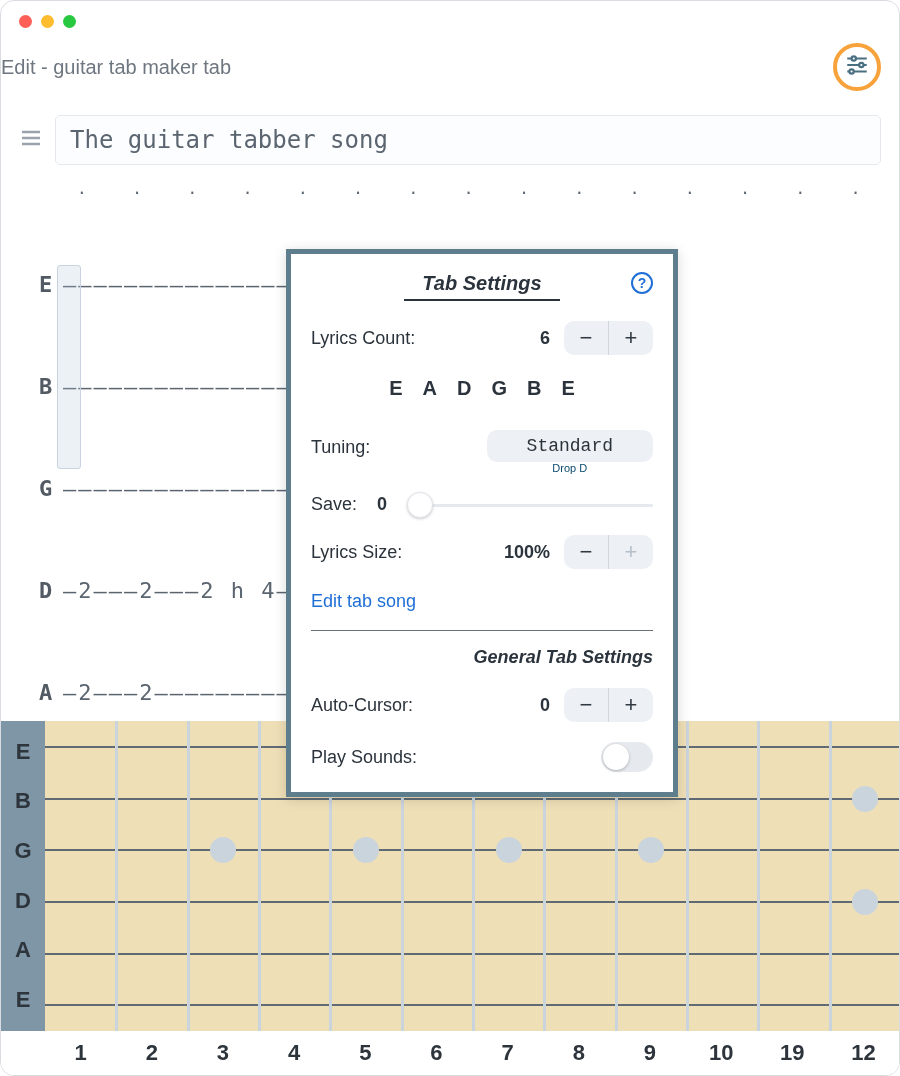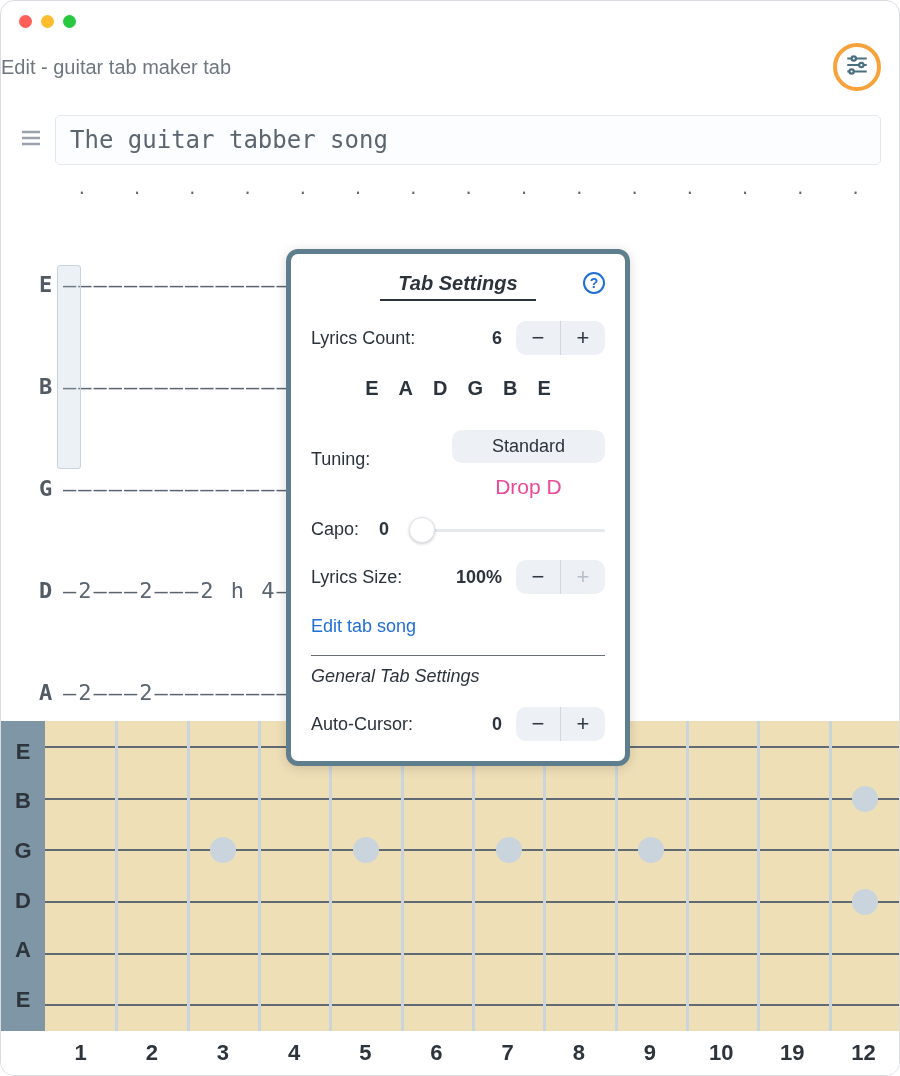--- a/index.html
+++ b/index.html
@@ -40,41 +40,41 @@
   .fb-left { position:absolute; left:0; top:0; bottom:0; width:44px; background:#7e96a6; display:flex; flex-direction:column; justify-content:space-around; padding:6px 0;}
   .fb-left .sl{font-weight:800; font-size:22px; color:#2d343b; text-align:center;}
   .fb-strings{position:absolute; left:44px; right:0; top:0; bottom:0;}
   .string{position:absolute; left:0; right:0; height:2px; background:#5f6a74;}
   .fret{position:absolute; top:0; bottom:0; width:3px; background:#c9d4dc;}
   .dot{position:absolute; width:26px; height:26px; border-radius:50%; background:#c9d4dc;}
   .fret-numbers{display:flex; padding-left:44px; height:44px; align-items:center; font-weight:800; font-size:22px; color:#2d343b; background:#fff;}
   .fret-numbers span{flex:1; text-align:center;}
 
   
-  .modal{position:absolute; top:248px; left:285px; width:344px; background:#fff; border:5px solid #5e7e8d; border-radius:12px; padding:18px 20px 20px 20px; z-index:50; box-shadow:0 2px 12px rgba(0,0,0,0.15);}
+  .modal{position:absolute; top:248px; left:285px; width:392px; background:#fff; border:5px solid #5e7e8d; border-radius:0; padding:18px 20px 20px 20px; z-index:50; box-shadow:0 2px 12px rgba(0,0,0,0.15);}
   .modal h3{ text-align:center; font-style:italic; font-weight:600; font-size:20px; color:#2b333c; border-bottom:2px solid #2b333c; display:inline-block; padding:0 18px 4px 18px;}
   .modal .hwrap{text-align:center; position:relative;}
   .help-icon{position:absolute; right:0; top:0; width:22px; height:22px; border:2px solid #1f6fd6; border-radius:50%; color:#1f6fd6; font-size:14px; font-weight:700; display:flex; align-items:center; justify-content:center; cursor:pointer;}
   .mrow{display:flex; align-items:center; margin-top:20px; font-size:18px; color:#2b333c;}
   .mrow .lbl{flex:0 0 auto;}
   .mrow .val{font-weight:700; margin-left:auto; margin-right:14px;}
   .stepper{display:flex; background:#edf0f4; border-radius:10px; overflow:hidden;}
   .stepper button{border:none; background:transparent; width:44px; height:34px; font-size:22px; cursor:pointer; color:#303942; display:flex;align-items:center;justify-content:center;}
   .stepper .div{width:1px;background:#cfd6de;}
   .stepper button:disabled{color:#b7bfc9;cursor:default;}
   .tuning-row{display:flex; gap:20px; justify-content:center; font-weight:800; font-size:20px; margin-top:22px; color:#2b333c;}
   .tuning-picker{margin-top:6px; text-align:center;}
-  .tuning-picker .opt{background:#edf0f4; border-radius:10px; padding:6px 40px; margin:4px auto 0 auto; display:inline-block; font-size:18px; color:#2b333c;}
-  .tuning-picker .ghost{color:#ec4899;font-size:21px;margin-top:12px;}
+  .tuning-picker .opt{background:#edf0f4; border-radius:10px; padding:6px 40px; margin:4px auto 0 auto; display:inline-block; font-size:18px; color:#2b333c;font-family:Liberation Mono, monospace;}
+  .tuning-picker .ghost{color:#0c4a6e;font-size:11px;margin-top:0;}
   .capo-slider{flex:1; margin-left:14px; position:relative; height:20px;}
   .capo-track{position:absolute; left:0; right:0; top:9px; height:3px; background:#e6e9ee; border-radius:2px;}
   .capo-thumb{position:absolute; left:0; top:-3px; width:26px; height:26px; border-radius:50%; background:#fff; border:1px solid #dfe3e9; box-shadow:0 1px 3px rgba(0,0,0,0.2);}
   .link{color:#1f6fd6; font-size:18px; margin-top:22px; display:inline-block; cursor:pointer;}
   .divider{height:1px;background:#2b333c;opacity:.7;margin:18px 0 6px 0;}
-  .subhead{text-align:left;font-style:italic;font-size:18px;color:#2b333c;margin-top:10px;}
+  .subhead{text-align:right;font-style:italic;font-size:18px;color:#2b333c;margin-top:16px;font-weight:bold;}
   .toggle{margin-left:auto; width:52px; height:30px; background:#e6e9ee; border-radius:16px; position:relative; cursor:pointer;}
   .toggle .knob{position:absolute; width:26px; height:26px; background:#fff; border-radius:50%; top:2px; left:2px; box-shadow:0 1px 3px rgba(0,0,0,0.25);}
   .save-btn{display:block; margin:24px auto 2px auto; background:#4a6f81; color:#fff; border:none; border-radius:10px; font-size:20px; padding:10px 22px; cursor:pointer;}
 </style>
 </head>
 <body>
 
 <div class="window">
 
   <div class="traffic">
@@ -226,21 +226,21 @@
 
     <div class="mrow" style="align-items:center;">
       <span class="lbl">Tuning:</span>
       <div class="tuning-picker" style="margin-left:auto;">
         <div class="opt">Standard</div>
         <div class="ghost">Drop D</div>
       </div>
     </div>
 
     <div class="mrow">
-      <span class="lbl">Capo:</span>
+      <span class="lbl">Save:</span>
       <span class="val" style="margin-left:20px;margin-right:6px;">0</span>
       <div class="capo-slider">
         <div class="capo-track"></div>
           <div class="capo-thumb"></div>
       </div>
     </div>
 
     <div class="mrow">
       <span class="lbl">Lyrics Size:</span>
       <span class="val">100%</span>
@@ -259,17 +259,23 @@
     <div class="mrow">
       <span class="lbl">Auto-Cursor:</span>
       <span class="val">0</span>
       <span class="stepper">
         <button>−</button>
           <span class="div"></span>
         <button>+</button>
       </span>
     </div>
 
+    <div class="mrow">
+      <span class="lbl">Play Sounds:</span>
+      <div class="toggle">
+          <div class="knob"></div>
+        </div>
+    </div>
 
 
   </div>
 
 </div>
 
 </body></html>

